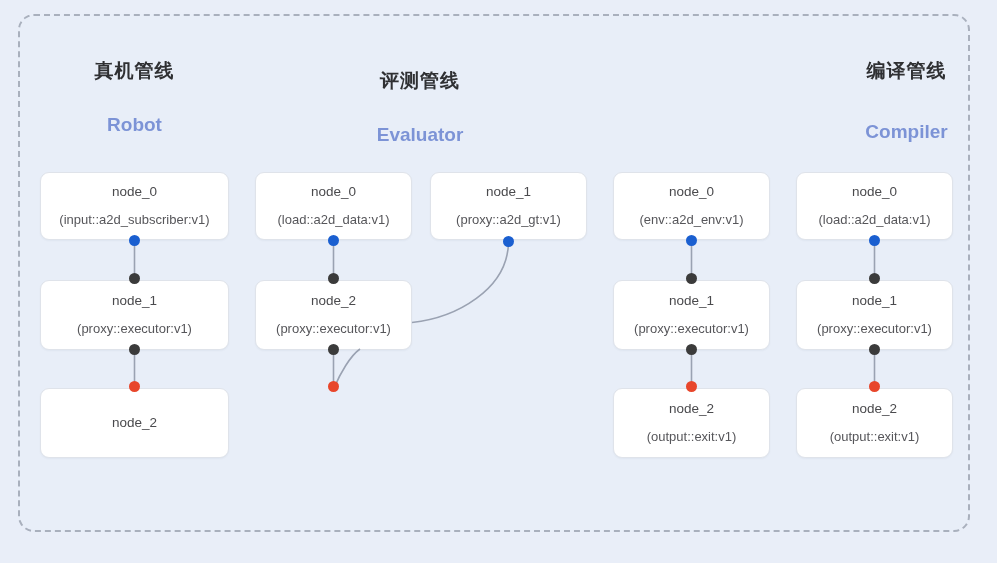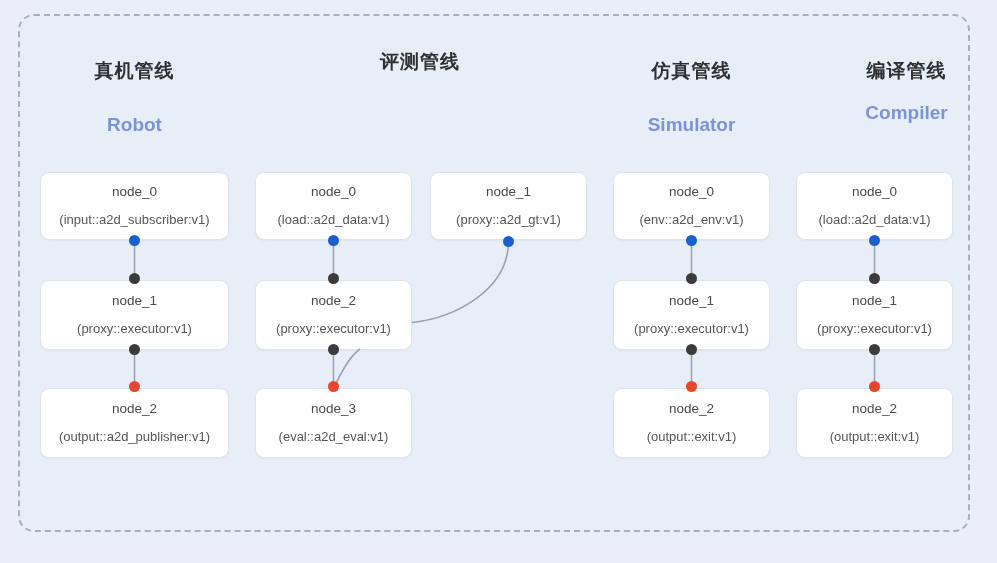--- a/index.html
+++ b/index.html
@@ -133,26 +133,26 @@
 
   <div class="node-box" style="left:40px; top:280px; width:189px; height:70px;">
     <div class="node-name">node_1</div>
     <div class="node-spec">(proxy::executor:v1)</div>
   </div>
   <div class="port port-black" style="left:129px; top:273px;"></div>
   <div class="port port-black" style="left:129px; top:344px;"></div>
 
   <div class="node-box" style="left:40px; top:388px; width:189px; height:70px;">
     <div class="node-name">node_2</div>
-    <div class="node-spec">(output::a2d_publisher:v1)</div>
   </div>
   <div class="port port-red" style="left:129px; top:381px;"></div>
 
-  <div class="col-header" style="left:255px; top:49px; width:330px;">
+  <div class="col-header" style="left:255px; top:68px; width:330px;">
     <div class="col-title-cn">评测管线</div>
+    <div class="col-title-en" style="margin-top:28px;">Evaluator</div>
   </div>
 
   <div class="node-box" style="left:255px; top:172px; width:157px; height:68px;">
     <div class="node-name">node_0</div>
     <div class="node-spec">(load::a2d_data:v1)</div>
   </div>
   <div class="port port-blue" style="left:328px; top:235px;"></div>
 
   <div class="node-box" style="left:430px; top:172px; width:157px; height:68px;">
     <div class="node-name">node_1</div>
@@ -160,30 +160,22 @@
   </div>
   <div class="port port-blue" style="left:503px; top:236px;"></div>
 
   <div class="node-box" style="left:255px; top:280px; width:157px; height:70px;">
     <div class="node-name">node_2</div>
     <div class="node-spec">(proxy::executor:v1)</div>
   </div>
   <div class="port port-black" style="left:328px; top:273px;"></div>
   <div class="port port-black" style="left:328px; top:344px;"></div>
 
-  <div class="node-box" style="left:255px; top:388px; width:157px; height:70px;">
-    <div class="node-name">node_3</div>
-    <div class="node-spec">(eval::a2d_eval:v1)</div>
-  </div>
   <div class="port port-red" style="left:328px; top:381px;"></div>
 
-  <div class="col-header" style="left:613px; top:58px; width:157px;">
-    <div class="col-title-cn">仿真管线</div>
-    <div class="col-title-en" style="margin-top:28px;">Simulator</div>
-  </div>
 
   <div class="node-box" style="left:613px; top:172px; width:157px; height:68px;">
     <div class="node-name">node_0</div>
     <div class="node-spec">(env::a2d_env:v1)</div>
   </div>
   <div class="port port-blue" style="left:686px; top:235px;"></div>
 
   <div class="node-box" style="left:613px; top:280px; width:157px; height:70px;">
     <div class="node-name">node_1</div>
     <div class="node-spec">(proxy::executor:v1)</div>
@@ -192,21 +184,21 @@
   <div class="port port-black" style="left:686px; top:344px;"></div>
 
   <div class="node-box" style="left:613px; top:388px; width:157px; height:70px;">
     <div class="node-name">node_2</div>
     <div class="node-spec">(output::exit:v1)</div>
   </div>
   <div class="port port-red" style="left:686px; top:381px;"></div>
 
   <div class="col-header" style="left:828px; top:58px; width:157px;">
     <div class="col-title-cn">编译管线</div>
-    <div class="col-title-en" style="margin-top:16px;">Compiler</div>
+    <div class="col-title-en" style="margin-top:35px;">Compiler</div>
   </div>
 
   <div class="node-box" style="left:796px; top:172px; width:157px; height:68px;">
     <div class="node-name">node_0</div>
     <div class="node-spec">(load::a2d_data:v1)</div>
   </div>
   <div class="port port-blue" style="left:869px; top:235px;"></div>
 
   <div class="node-box" style="left:796px; top:280px; width:157px; height:70px;">
     <div class="node-name">node_1</div>

